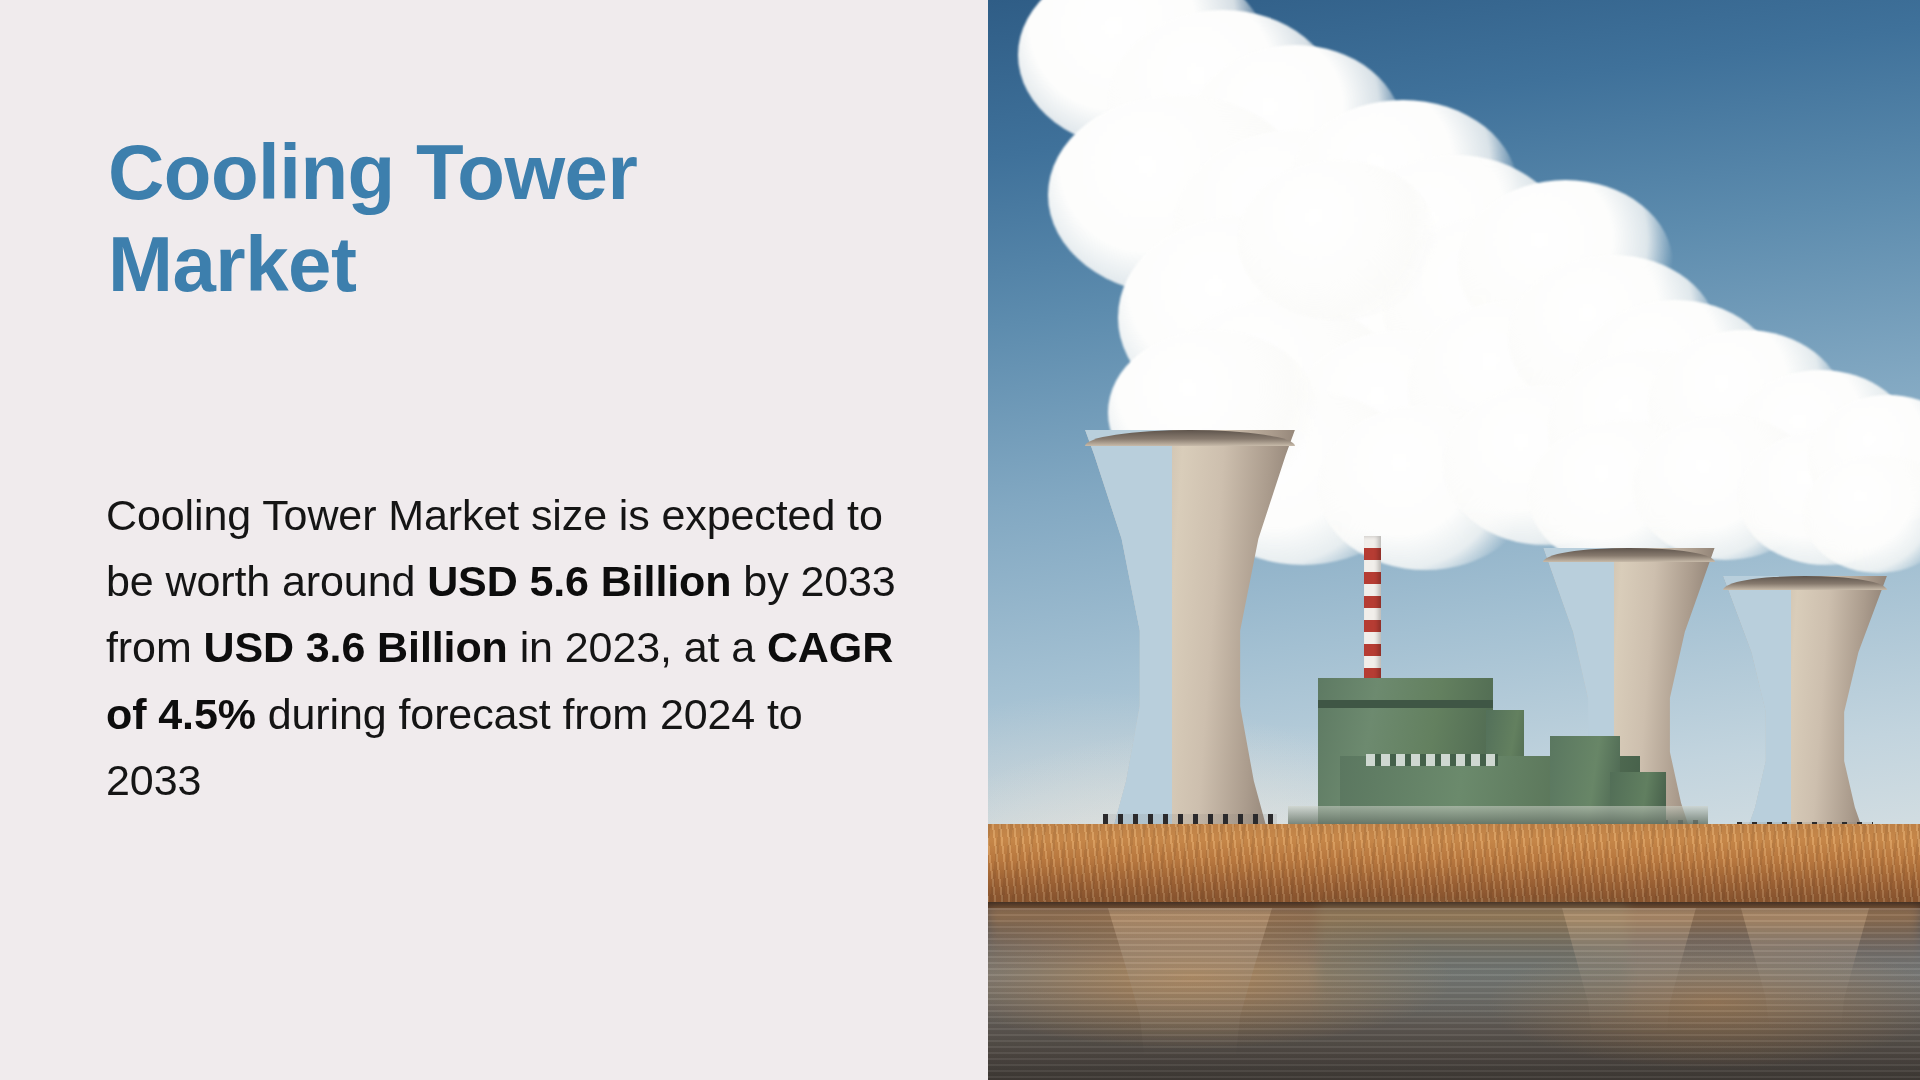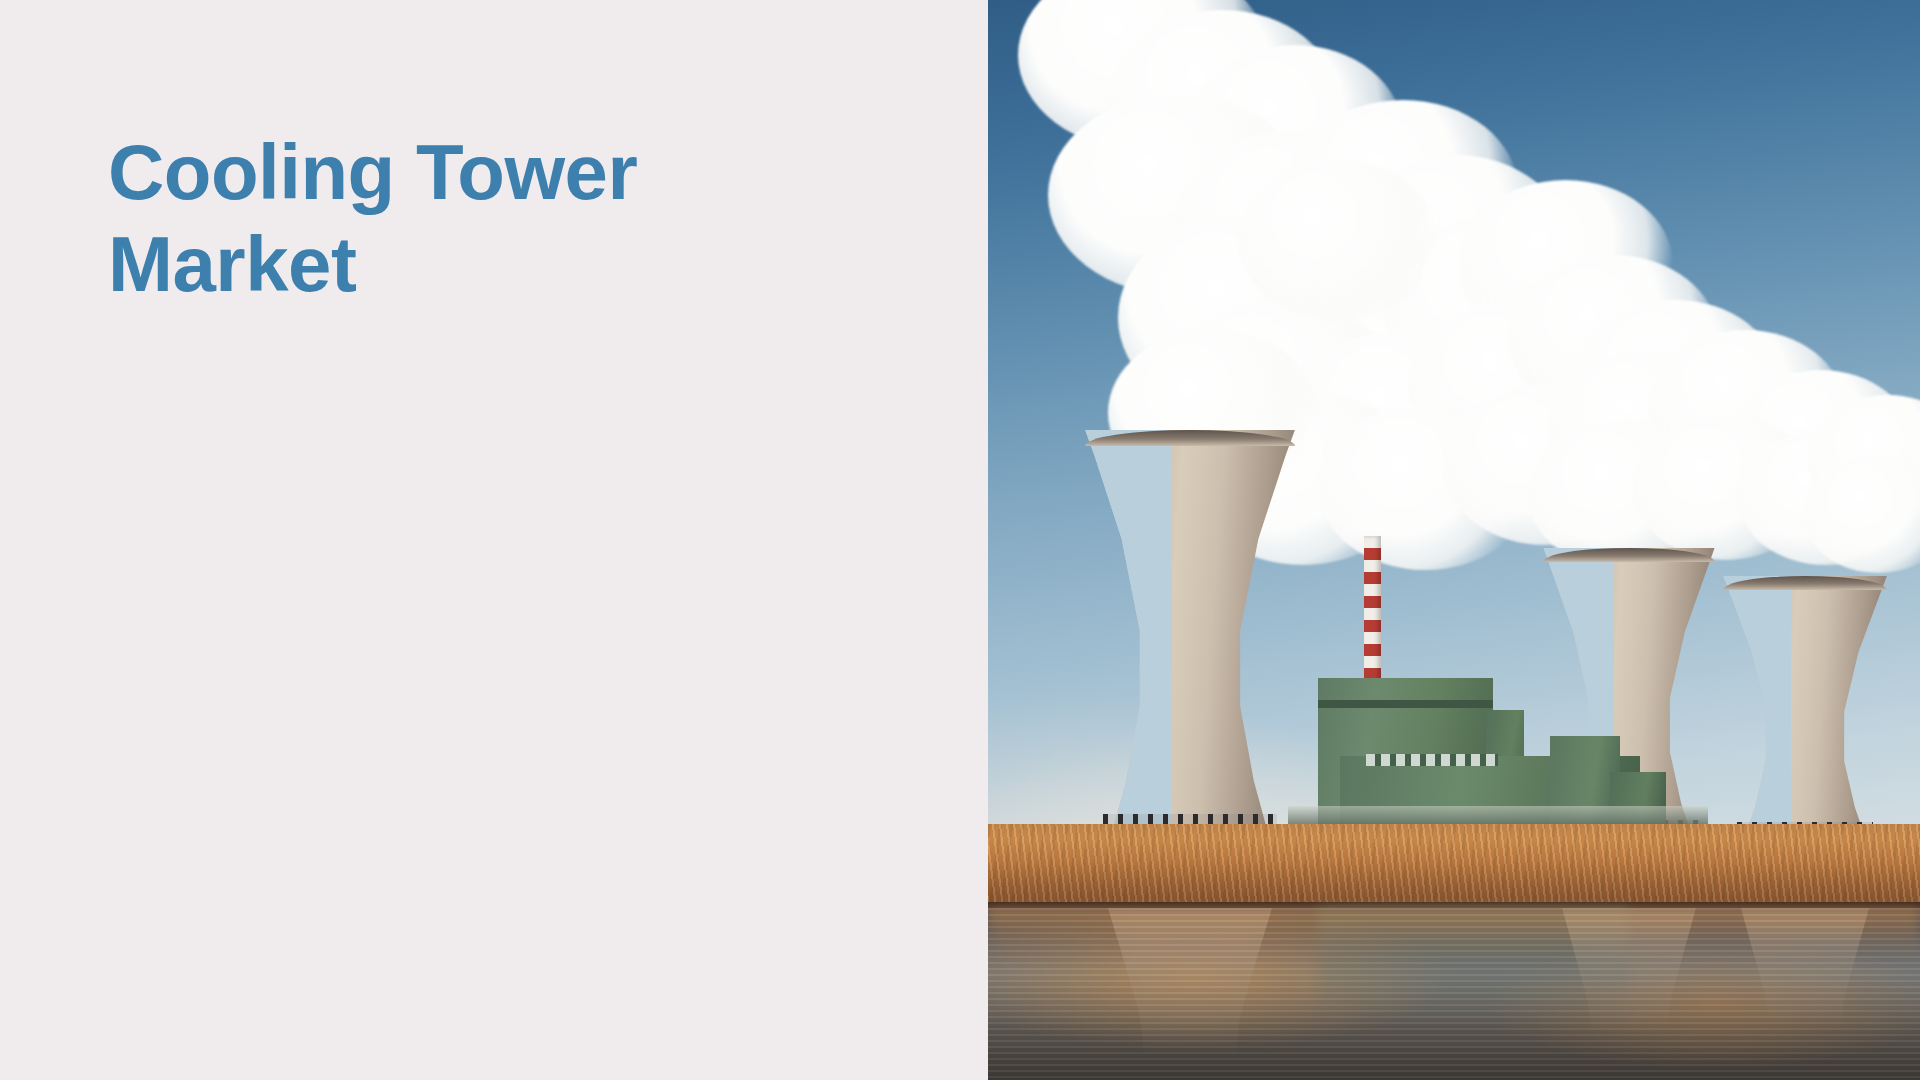--- a/index.html
+++ b/index.html
@@ -238,20 +238,23 @@
 </style>
 </head>
 <body>
 
 <div id="page">
 
   <section class="left-panel">
 
     <h1 class="headline">Cooling Tower Market</h1>
 
+    <p class="body-copy">
+      <span>Cooling Tower Market size is expected to be worth around </span><b>USD 5.6 Billion</b><span> by 2033 from </span><b>USD 3.6 Billion</b><span> in 2023, at a </span><b>CAGR of 4.5%</b><span> during forecast from 2024 to 2033</span>
+    </p>
 
   </section>
 
   <section class="photo-panel">
 
     <div class="sky"></div>
     <div class="sky-haze"></div>
 
     <div class="plume" style="left:30px; top:-40px; width:250px; height:190px;"></div>
     <div class="plume" style="left:120px; top:10px; width:230px; height:185px;"></div>

